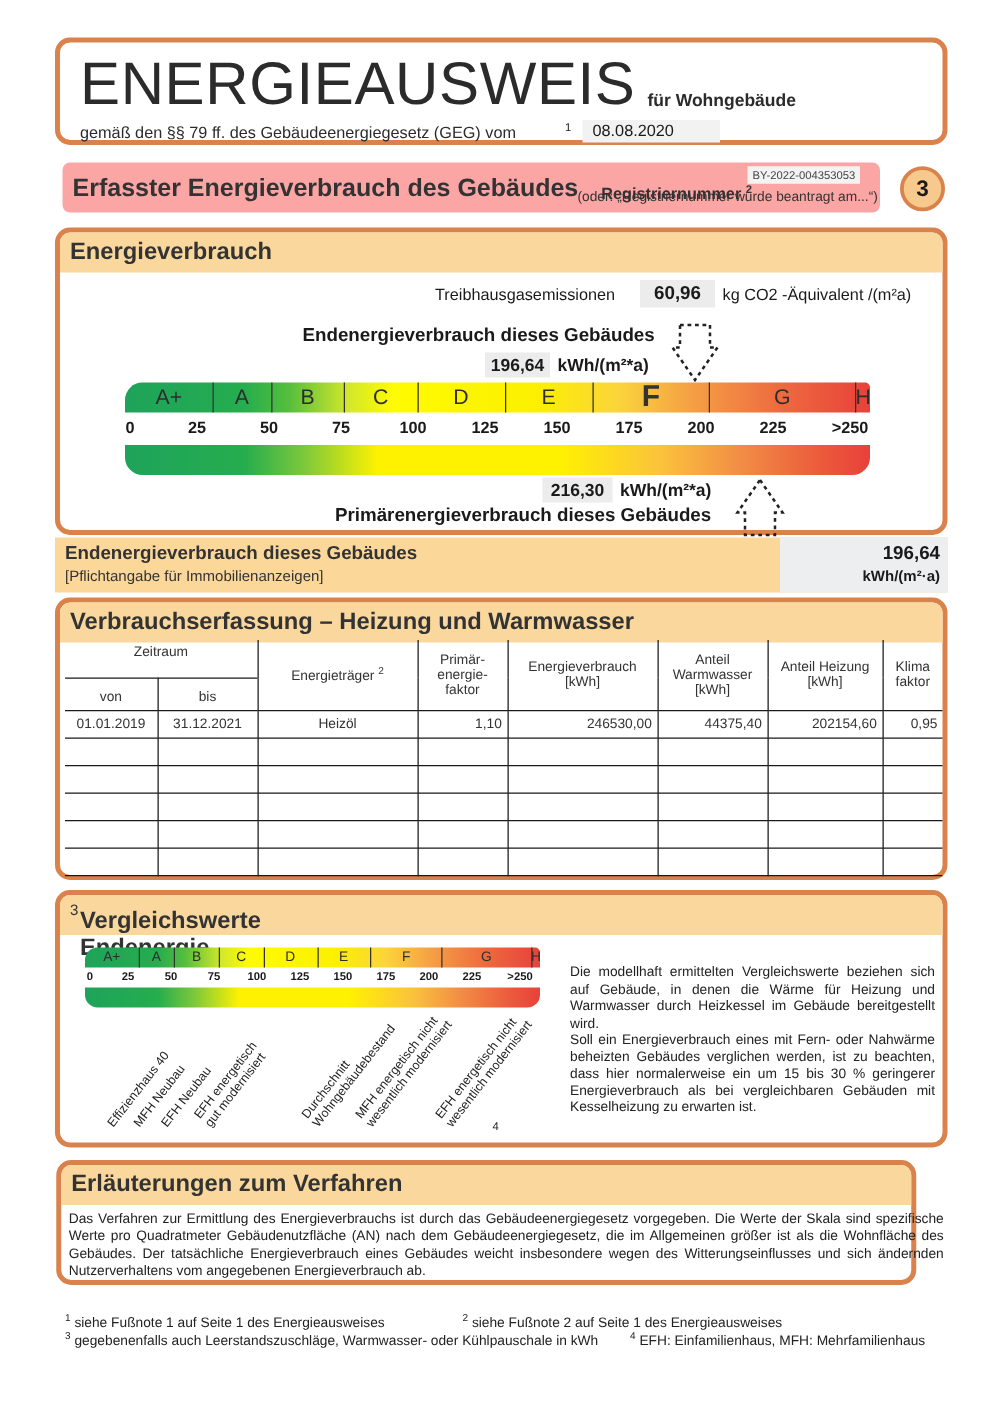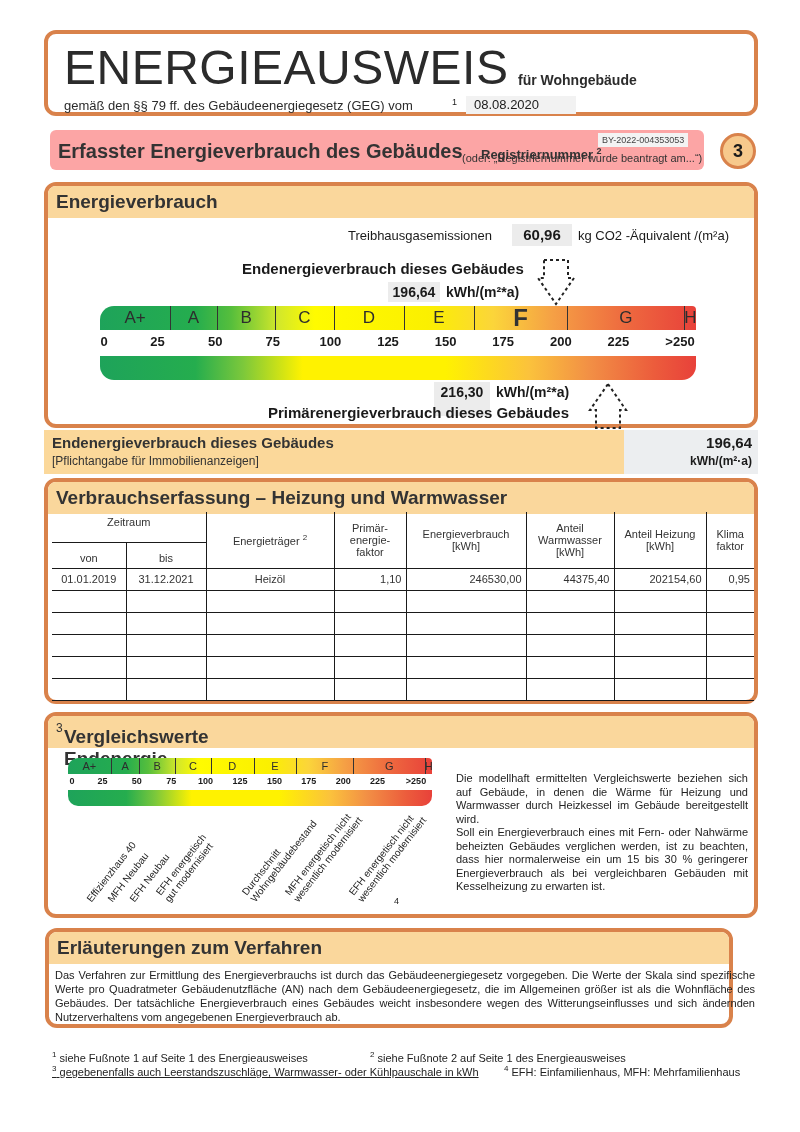--- a/index.html
+++ b/index.html
@@ -42,21 +42,21 @@
   .scale-bot { position: absolute; height: 24px; border-radius: 0 0 14px 14px; background: linear-gradient(90deg, #1ea35a 0%, #25ad4e 16%, #7cc83b 24%, #fff200 34%, #fff200 58%, #fbc23c 72%, #f29045 82%, #ec5c3c 93%, #e8413a 100%); }
   .cls { position: absolute; top: 0; height: 100%; text-align: center; color: #2d2d2d; }
   .cls-sep { position: absolute; top: 0; width: 1px; height: 100%; background: #333; }
   .tick { position: absolute; font-weight: bold; color: #1a1a1a; transform: translateX(-50%); }
 
   #scale1-top { left: 52px; top: 120px; width: 596px; }
   #scale1-top .cls { font-size: 17px; line-height: 24px; }
   #scale1-ticks { position: absolute; left: 52px; top: 148px; width: 596px; height: 18px; font-size: 13px; }
   #scale1-bot { left: 52px; top: 170px; width: 596px; }
 
-  #prim-value { position: absolute; left: 386px; top: 196px; width: 56px; height: 34px; background: #ececec; font-size: 14px; font-weight: bold; text-align: center; line-height: 20px; }
+  #prim-value { position: absolute; left: 386px; top: 196px; width: 56px; height: 20px; background: #ececec; font-size: 14px; font-weight: bold; text-align: center; line-height: 20px; }
   #prim-unit { position: absolute; left: 448px; top: 198px; font-size: 14px; font-weight: bold; }
   #prim-label { position: absolute; left: 220px; top: 218px; font-size: 15px; font-weight: bold; }
   #prim-arrow { position: absolute; left: 540px; top: 196px; }
 
   
   #sum-band { position: absolute; left: 44px; top: 430px; width: 714px; height: 44px; background: #fbd89a; }
   #sum-title { position: absolute; left: 8px; top: 4px; font-size: 15px; font-weight: bold; color: #333; }
   #sum-sub { position: absolute; left: 8px; top: 24px; font-size: 12px; color: #333; }
   #sum-valbox { position: absolute; right: 0; top: 0; width: 134px; height: 44px; background: #eceef0; }
   #sum-value { position: absolute; right: 6px; top: 4px; font-size: 15px; font-weight: bold; }
@@ -328,14 +328,14 @@
 
 <div class="box" id="er-box">
   <div class="sec-head">
       <span>Erläuterungen zum Verfahren</span>
     </div>
   <div id="er-text">Das Verfahren zur Ermittlung des Energieverbrauchs ist durch das Gebäudeenergiegesetz vorgegeben. Die Werte der Skala sind spezifische Werte pro Quadratmeter Gebäudenutzfläche (AN) nach dem Gebäudeenergiegesetz, die im Allgemeinen größer ist als die Wohnfläche des Gebäudes. Der tatsächliche Energieverbrauch eines Gebäudes weicht insbesondere wegen des Witterungseinflusses und sich ändernden Nutzerverhaltens vom angegebenen Energieverbrauch ab.</div>
 </div>
 
 <div class="fn" style="left:52px; top:1034px;"><sup>1</sup> <span>siehe Fußnote 1 auf Seite 1 des Energieausweises</span></div>
 <div class="fn" style="left:370px; top:1034px;"><sup>2</sup> <span>siehe Fußnote 2 auf Seite 1 des Energieausweises</span></div>
-<div class="fn" style="left:52px; top:1048px;text-decoration:underline;"><sup>3</sup> <span>gegebenenfalls auch Leerstandszuschläge, Warmwasser- oder Kühlpauschale in kWh</span></div>
+<div class="fn" style="left:52px; top:1048px;"><sup>3</sup> <span>gegebenenfalls auch Leerstandszuschläge, Warmwasser- oder Kühlpauschale in kWh</span></div>
 <div class="fn" style="left:504px; top:1048px;"><sup>4</sup> <span>EFH: Einfamilienhaus, MFH: Mehrfamilienhaus</span></div>
 
 </body></html>

